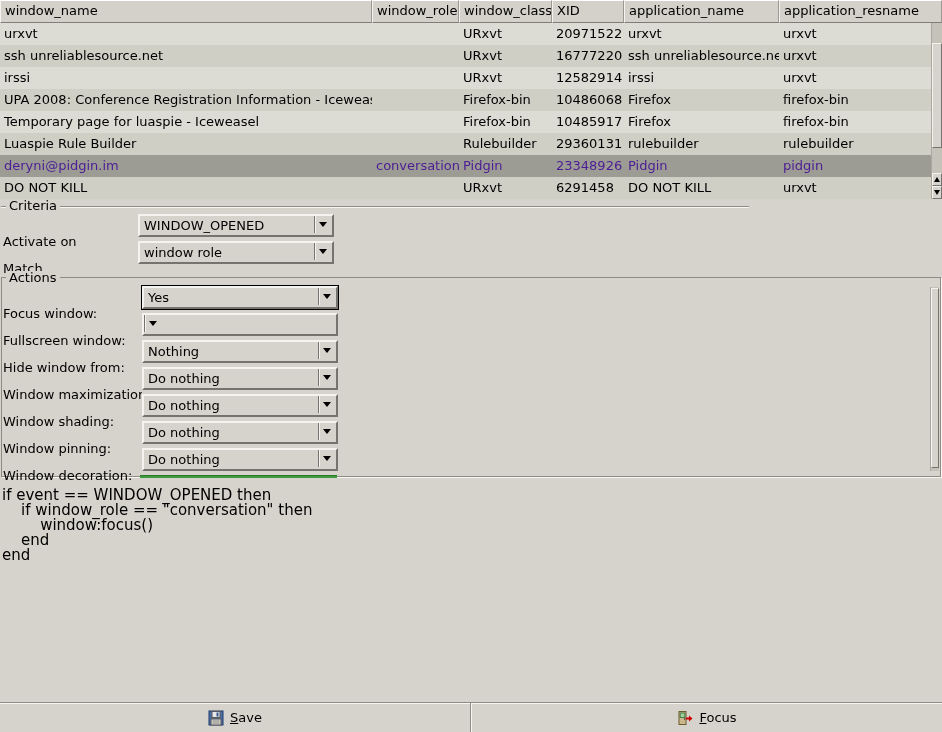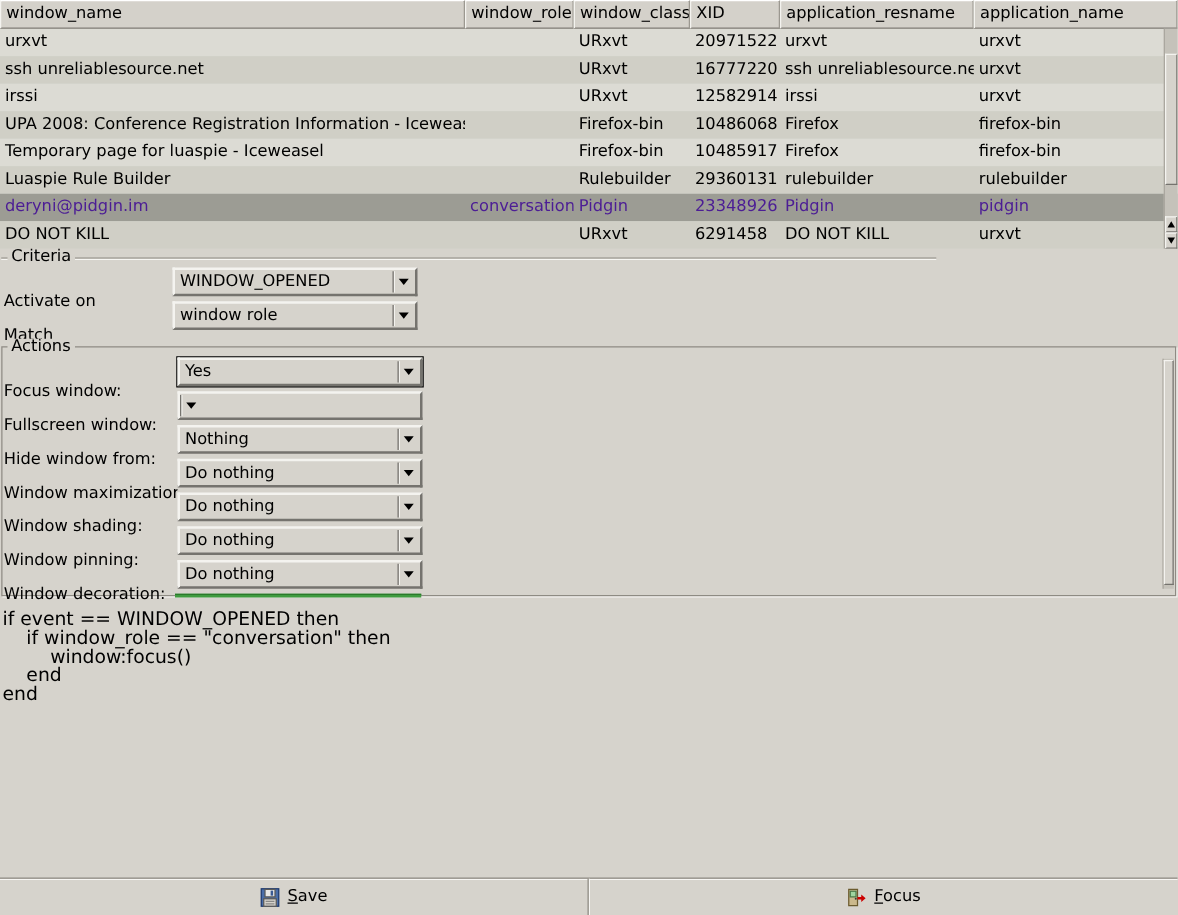--- a/index.html
+++ b/index.html
@@ -69,21 +69,21 @@
   .fields{position:absolute;top:13px;left:0;right:14px;z-index:1;}
   .field-row{height:27px;display:flex;align-items:center;padding-left:3px;}
   .field-label{white-space:nowrap;overflow:hidden;margin-top:32px;}
   .criteria-sec .field-label{width:135px;}
   .actions-sec .field-label{width:139px;}
 
   
   .combo{
     width:196px;height:23px;background:var(--bg);
     border:2px solid;border-color:var(--bevel-light) var(--bevel-dark) var(--bevel-dark) var(--bevel-light);
-    display:flex;align-items:center;cursor:default;
+    display:flex;cursor:default;
   }
   .combo.focused{box-shadow:0 0 0 1px #000;}
   .combo-value{flex:1;padding-left:4px;white-space:nowrap;overflow:hidden;line-height:19px;}
   .combo-btn{width:17px;height:17px;margin-right:1px;flex:0 0 auto;
     border-left:1px solid var(--bevel-dark);box-shadow:1px 0 0 var(--bevel-light) inset;
     display:flex;align-items:center;justify-content:center;}
   .tri-down{width:0;height:0;border-left:4px solid transparent;border-right:4px solid transparent;border-top:5px solid #000;display:block;}
 
   .green-line{position:absolute;left:140px;top:204px;width:197px;height:3px;
     background:var(--accent-green);border-top:1px solid #2a7a2a;z-index:3;}
@@ -109,22 +109,22 @@
 </style>
 </head>
 <body>
 
 <div class="table-area">
   <div class="thead">
       <div class="th">window_name</div>
       <div class="th">window_role</div>
       <div class="th">window_class</div>
       <div class="th">XID</div>
+      <div class="th">application_name</div>
       <div class="th">application_resname</div>
-      <div class="th">application_name</div>
     </div>
   <div class="tbody">
       <div class="tr">
         <div class="td">urxvt</div>
         <div class="td"></div>
         <div class="td">URxvt</div>
         <div class="td">20971522</div>
         <div class="td">urxvt</div>
         <div class="td">urxvt</div>
       </div>

